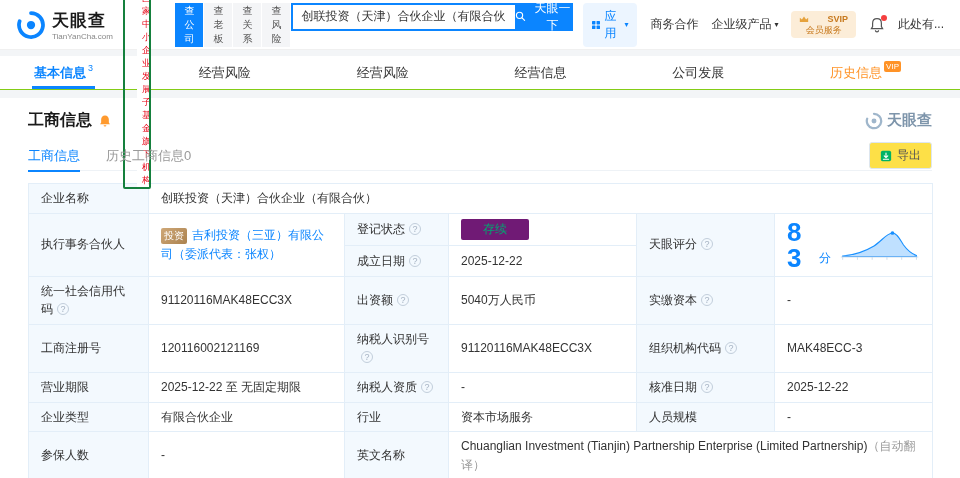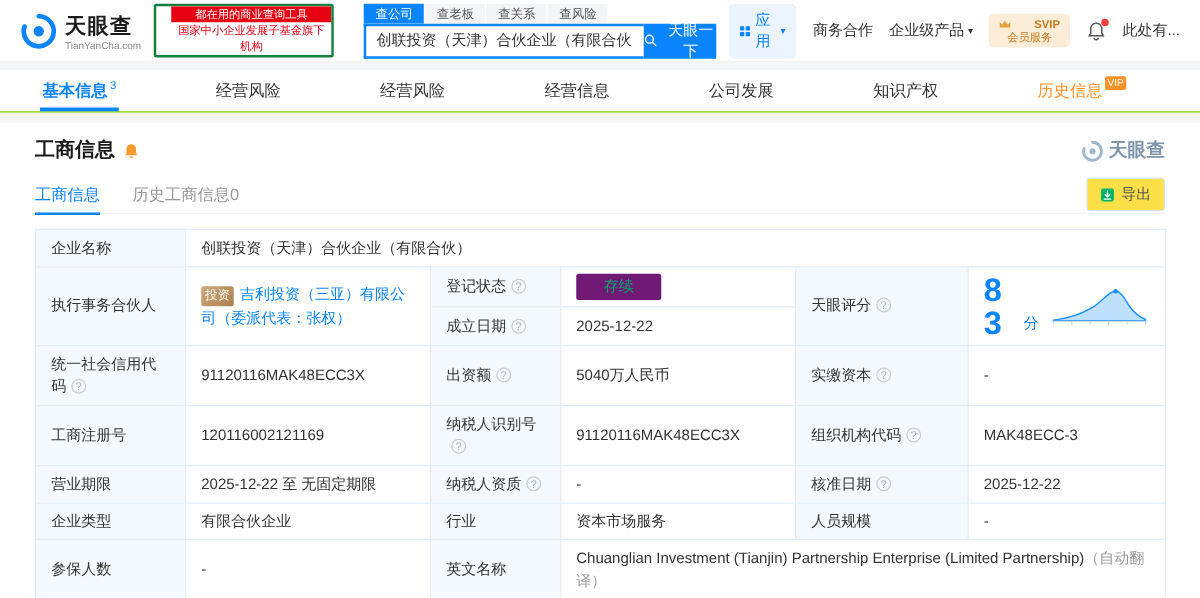--- a/index.html
+++ b/index.html
@@ -12,21 +12,21 @@
 
   
   .topbar { height:50px; background:#fff; display:flex; align-items:center; padding:0 16px; gap:10px; border-bottom:1px solid #f0f0f0; }
   .logo { display:flex; align-items:center; gap:6px; cursor:pointer; }
   .logo-cn { font-size:17px; font-weight:700; color:#1a1a1a; letter-spacing:1px; }
   .logo-en { font-size:8px; color:#888; }
   .promo { border:2px solid #15803d; font-size:9px; line-height:13px; text-align:center; border-radius:2px; overflow:hidden;padding-left:12px; }
   .promo-1 { background:#e60012; color:#fff; padding:0 5px; }
   .promo-2 { color:#e60012; padding:0 5px; background:#fff;text-align:center; }
 
-  .search-area { margin-left:14px; display:flex; flex-direction:column; }
+  .search-area { margin-left:14px; display:flex; flex-direction:row; }
   .search-tabs { display:flex; }
   .search-tab { font-size:10px; padding:1px 9px; background:#f4f5f7; color:#555; cursor:pointer; margin-right:1px; }
   .search-tab.active { background:#0b85ff; color:#fff; }
   .search-row { display:flex; height:28px; }
   .search-input { width:252px; height:28px; border:2px solid #0b85ff; border-right:none; padding:0 8px; font-size:12px; color:#333; outline:none; font-family:inherit; }
   .search-btn { height:28px; background:#0b85ff; border:none; color:#fff; font-size:12px; padding:0 0; display:flex; align-items:center; gap:5px; cursor:pointer; font-family:inherit; }
 
   .top-right { margin-left:auto; display:flex; align-items:center; gap:13px; font-size:12px; color:#333; }
   .app-btn { display:flex; align-items:center; gap:4px; background:#ecf5ff; color:#0b85ff; padding:5px 9px; border-radius:4px; cursor:pointer; }
   .caret { font-size:8px; }
@@ -152,21 +152,20 @@
 
   <nav class="navbar">
     <div class="nav-tab active">
       <span>基本信息</span>
       <span class="tab-count">3</span>
     </div>
     <div class="nav-tab">经营风险</div>
     <div class="nav-tab">经营风险</div>
     <div class="nav-tab">经营信息</div>
     <div class="nav-tab">公司发展</div>
-    <div class="nav-tab">知识产权</div>
     <div class="nav-tab history">
       <span>历史信息</span>
       <span class="vip-sup">VIP</span>
     </div>
   </nav>
 
   <main class="card">
     <div class="section-head">
       <span class="section-title">工商信息</span>
       <span class="alert-icon">

